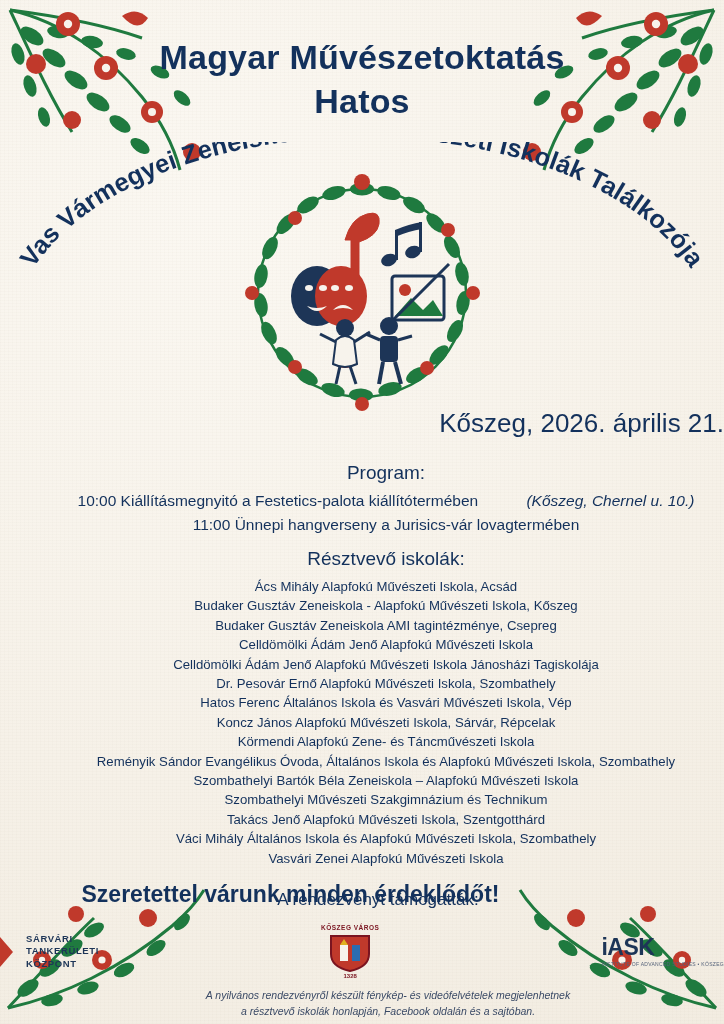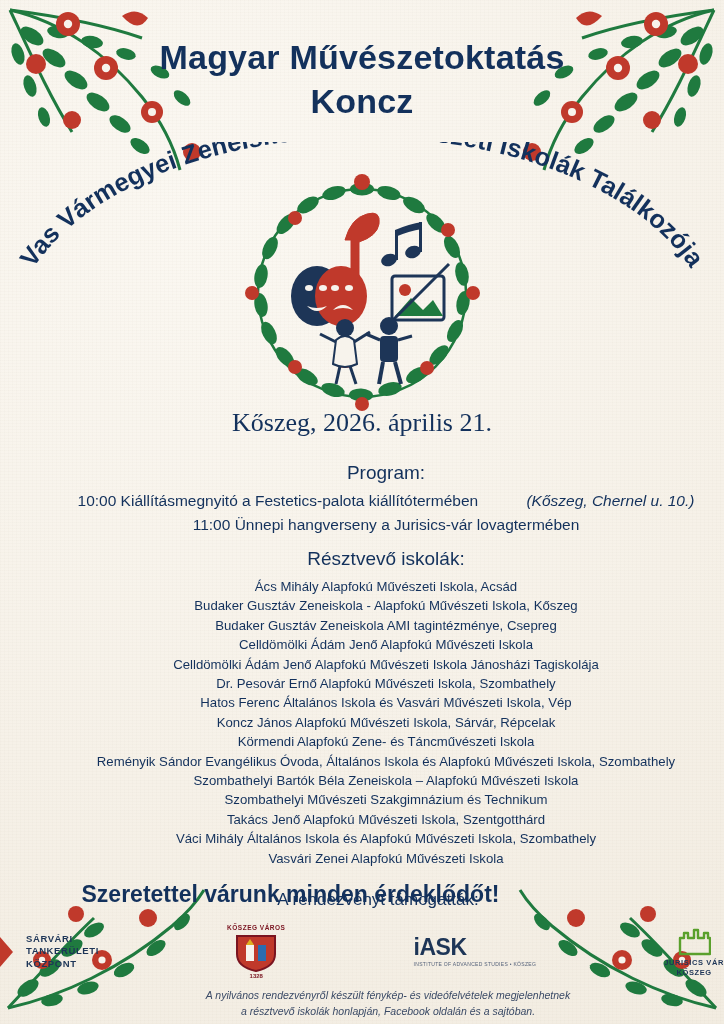--- a/index.html
+++ b/index.html
@@ -82,24 +82,23 @@
     height: 250px;
   }
   .emblem svg { width: 100%; height: 100%; display: block; }
 
   
   .place-date {
     position: absolute;
     top: 408px;
     left: 0;
     width: 724px;
-    text-align: center;
+    text-align: right;
     font-size: 26px;
     color: #13315c;
-    font-family: Liberation Serif, serif;
   }
   .section {
     position: absolute;
     left: 0;
     width: 724px;
     text-align: center;
     padding-left: 24px;
   }
   .program-block { top: 462px; }
   .program-heading {
@@ -386,21 +385,21 @@
       </g>
       <g>
         <circle cx="100" cy="58" r="3.6" fill="#f7f3ec"></circle>
         <circle cx="40" cy="58" r="3.2" fill="#f7f3ec"></circle>
       </g>
     </svg>
   </div>
 
   <div class="title">
     <div>Magyar Művészetoktatás</div>
-    <div>Koncz</div>
+    <div>Hatos</div>
   </div>
 
   <div class="arc-wrap">
     <svg viewBox="0 0 724 140">
       <defs>
         <path id="arcpath" d="M 30 132 A 350 200 0 0 1 694 132" fill="none"></path>
       </defs>
       <text class="arc-text" text-anchor="middle">
         <textPath href="#arcpath" startOffset="50%" id="arc-textpath">Vas Vármegyei Zeneiskolák és Művészeti Iskolák Találkozója</textPath>
       </text>
@@ -566,32 +565,19 @@
       </div>
     </div>
 
     <div class="logo logo-iask">
       <div>
         <div class="word">iASK</div>
         <div class="sub">INSTITUTE OF ADVANCED STUDIES  •  KŐSZEG</div>
       </div>
     </div>
 
-    <div class="logo logo-jurisics">
-      <div>
-        <div class="mark">
-          <svg viewBox="0 0 34 30">
-            <path d="M3 28 v-16 h4 v-5 h4 v5 h6 v-8 h4 v8 h6 v-5 h4 v5 h2 v16 z" fill="none" stroke="#5aa02c" stroke-width="2.4" stroke-linejoin="round"></path>
-          </svg>
-        </div>
-        <div class="txt">
-          <div>JURISICS VÁR</div>
-          <div>KŐSZEG</div>
-        </div>
-      </div>
-    </div>
   </div>
 
   <div class="footnote">
     <div>A nyilvános rendezvényről készült fénykép- és videófelvételek megjelenhetnek</div>
     <div>a résztvevő iskolák honlapján, Facebook oldalán és a sajtóban.</div>
   </div>
 </div>
 
 </body></html>

